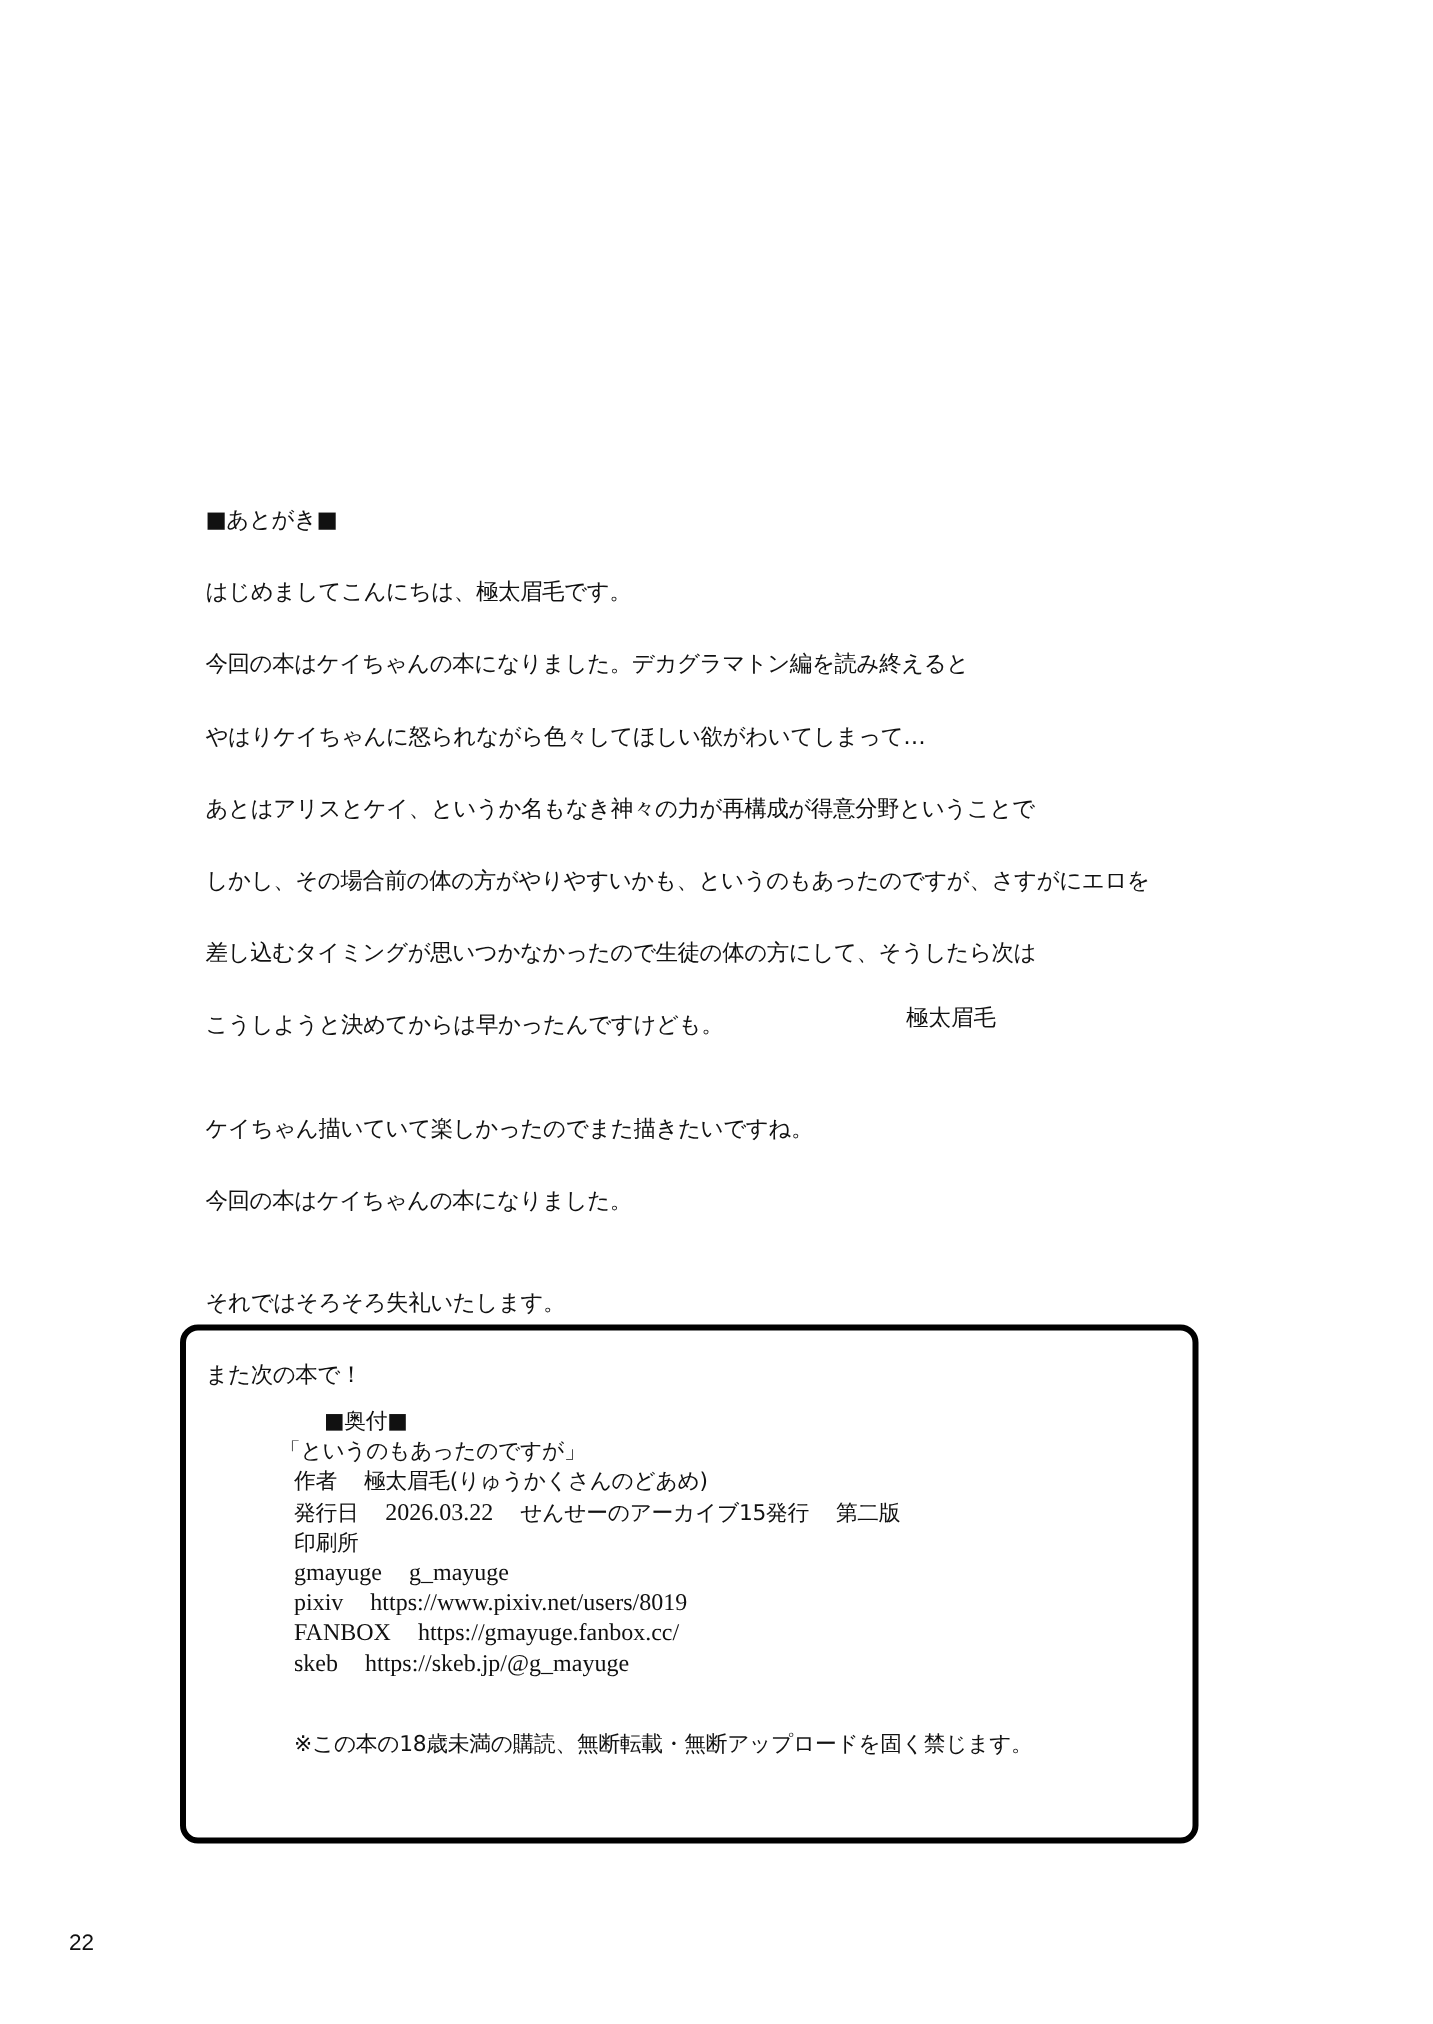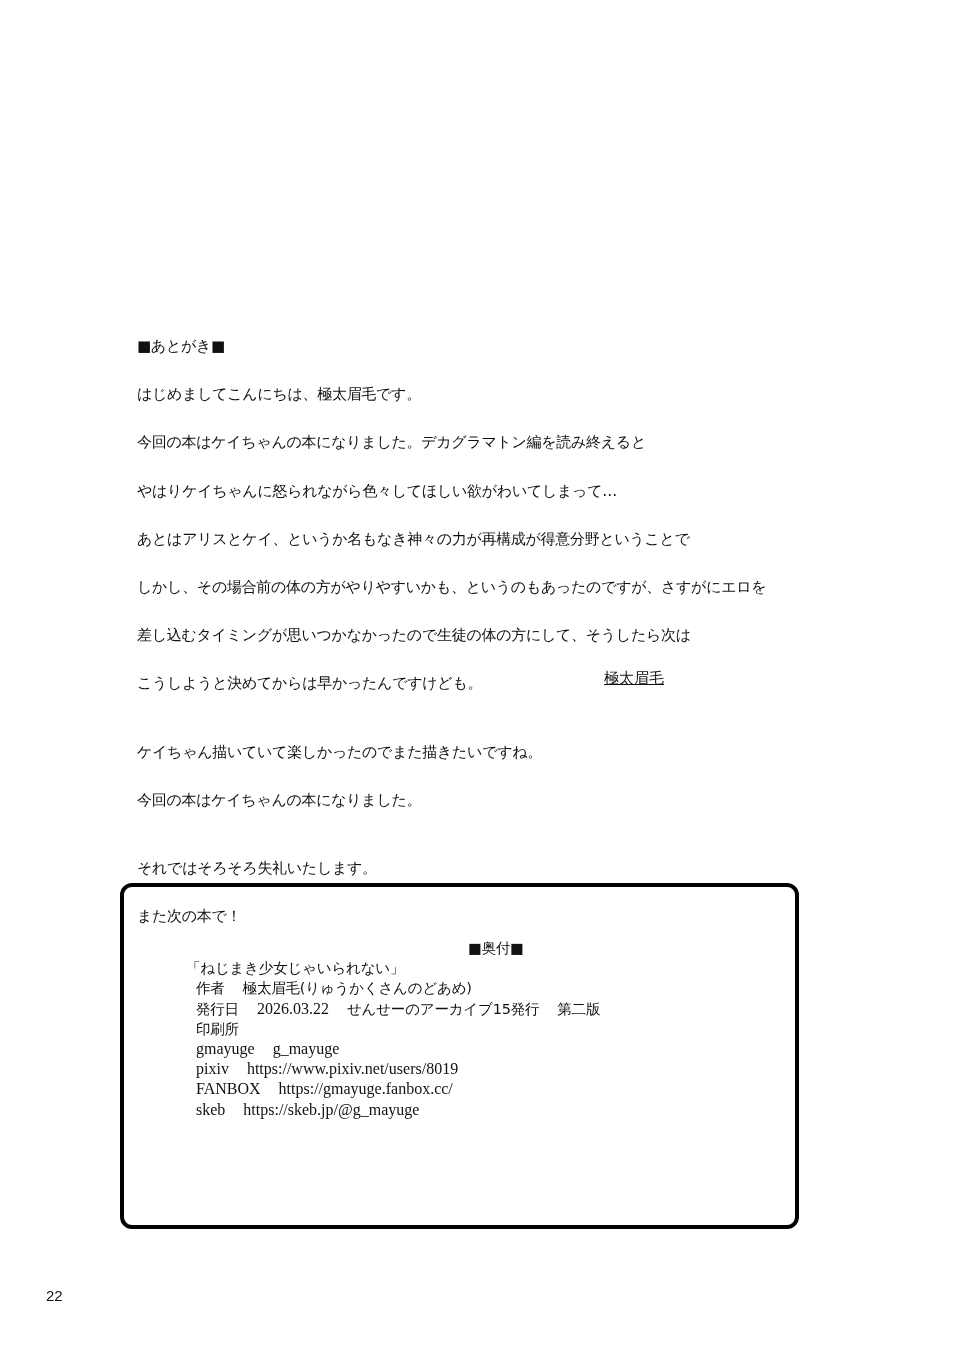--- a/index.html
+++ b/index.html
@@ -8,34 +8,34 @@
       font-family: "DejaVu Sans", sans-serif; color: #111111;
     }
     .afterword {
       position: absolute; left: 137px; top: 308px; width: 700px;
       font-size: 15px; line-height: 20.2px; letter-spacing: -0.3px;
     }
     .afterword .line { white-space: nowrap; height: 20.2px; margin-top: 28px; }
     .afterword .blank { height: 20.2px; }
     .signature {
       position: absolute; left: 604px; top: 668px;
-      font-size: 15px; line-height: 20px; white-space: nowrap; text-decoration: underline;
+      font-size: 15px; line-height: 20px; white-space: nowrap;
     }
     .colophon-box {
       position: absolute; left: 120px; top: 883px; width: 671px; height: 338px;
       border: 4px solid #000000; border-radius: 12px;
     }
     .colophon {
       position: absolute; left: 196px; top: 938px; width: 580px;
       font-family: "Liberation Serif", "DejaVu Serif", serif;
       font-size: 16px; line-height: 20.2px;
     }
     .colophon .line { white-space: nowrap; height: 20.2px; }
     .colophon .jp { font-family: "DejaVu Sans", sans-serif; font-size: 14.5px; letter-spacing: -0.2px; }
-    .colophon .heading { padding-left: 20px; text-align: center; }
+    .colophon .heading { padding-left: 20px; }
     .colophon .title { margin-left: -10px; }
     .colophon .gap { display: inline-block; width: 18px; }
     .colophon .warning { margin-top: 33px; }
     .page-number {
       position: absolute; left: 46px; top: 1287px;
       font-family: "Liberation Sans", sans-serif; font-size: 15px;
     }
   </style>
 </head>
 <body>
@@ -56,35 +56,36 @@
   <div class="line">それではそろそろ失礼いたします。</div>
   <div class="line">また次の本で！</div>
 </div>
 
 <div class="signature">極太眉毛</div>
 
 <div class="colophon-box"></div>
 
 <div class="colophon">
   <div class="line jp heading">■奥付■</div>
-  <div class="line jp title">「ねじまき少女じゃいられない」</div>
+  <div class="line jp title">「というのもあったのですが」</div>
   <div class="line">
     <span class="jp">作者</span><span class="gap"></span><span class="jp">極太眉毛(りゅうかくさんのどあめ)</span>
   </div>
   <div class="line">
     <span class="jp">発行日</span><span class="gap"></span><span>2026.03.22</span><span class="gap"></span><span class="jp">せんせーのアーカイブ15発行</span><span class="gap"></span><span class="jp">第二版</span>
   </div>
   <div class="line jp">印刷所</div>
   <div class="line">
     <span>gmayuge</span><span class="gap"></span><span>g_mayuge</span>
   </div>
   <div class="line">
     <span>pixiv</span><span class="gap"></span><span>https://www.pixiv.net/users/8019</span>
   </div>
   <div class="line">
     <span>FANBOX</span><span class="gap"></span><span>https://gmayuge.fanbox.cc/</span>
   </div>
   <div class="line">
     <span>skeb</span><span class="gap"></span><span>https://skeb.jp/@g_mayuge</span>
   </div>
+  <div class="line jp warning">※この本の18歳未満の購読、無断転載・無断アップロードを固く禁じます。</div>
 </div>
 
 <div class="page-number">22</div>
 
 </body></html>

